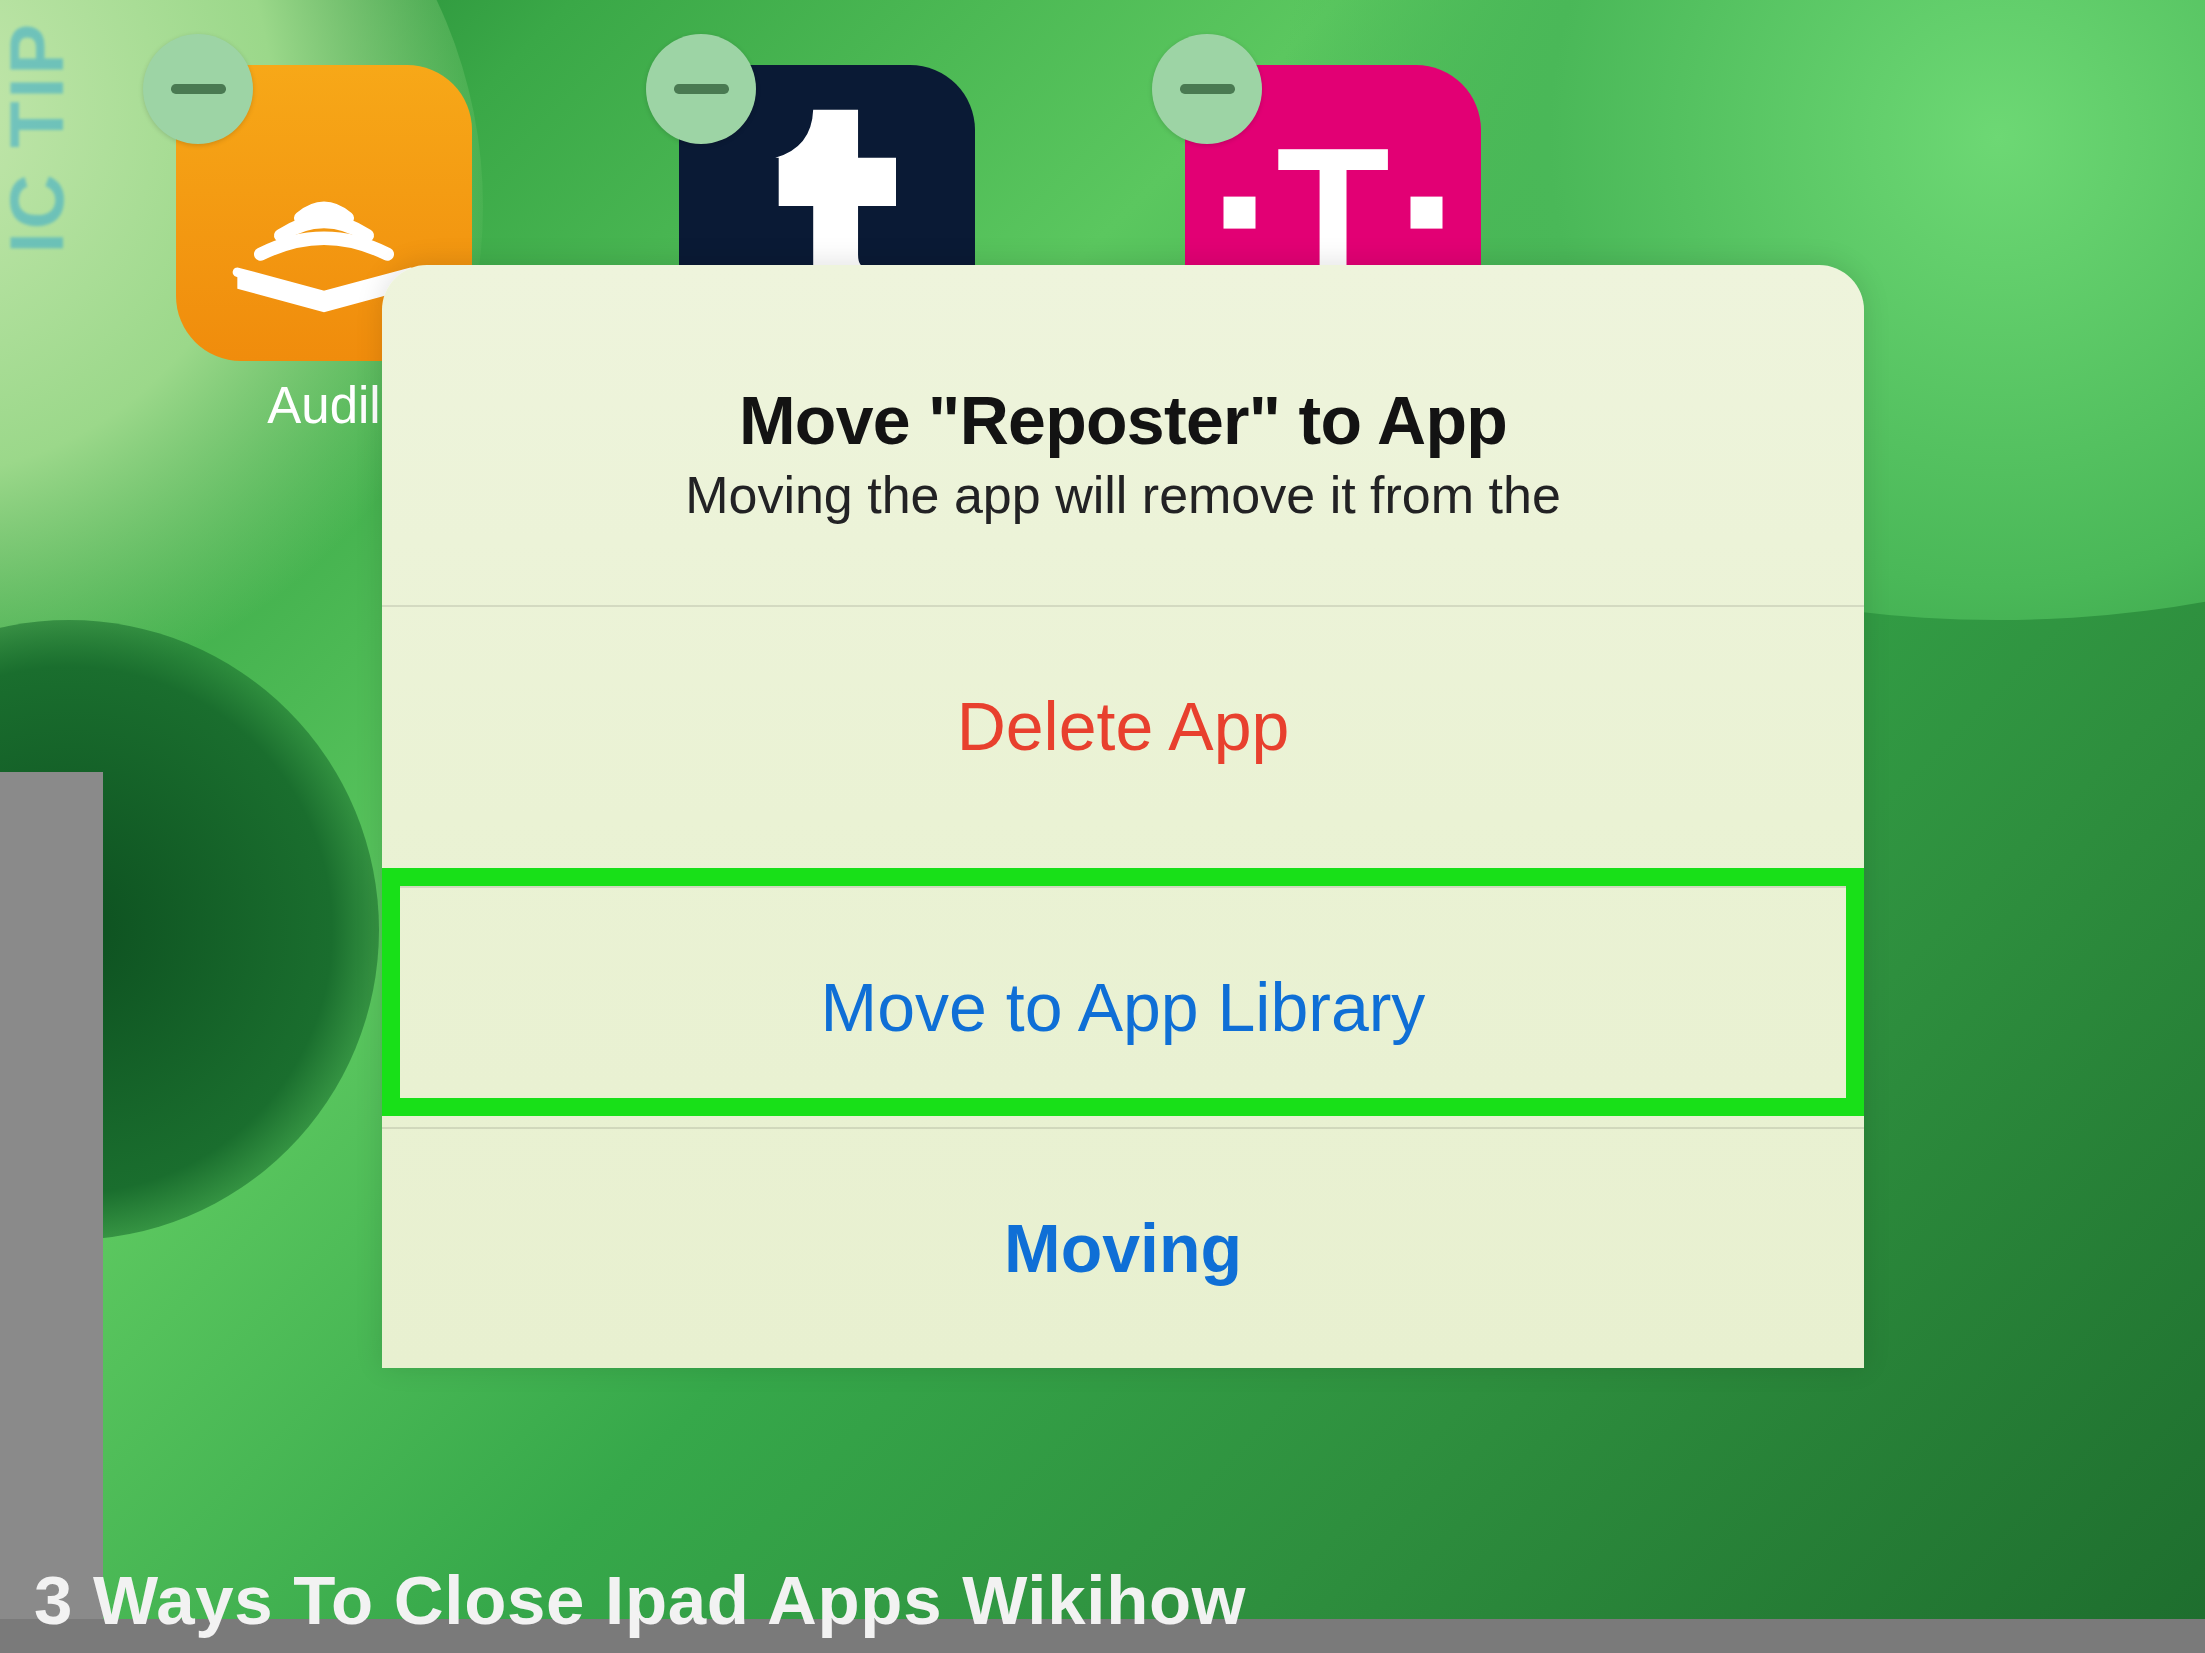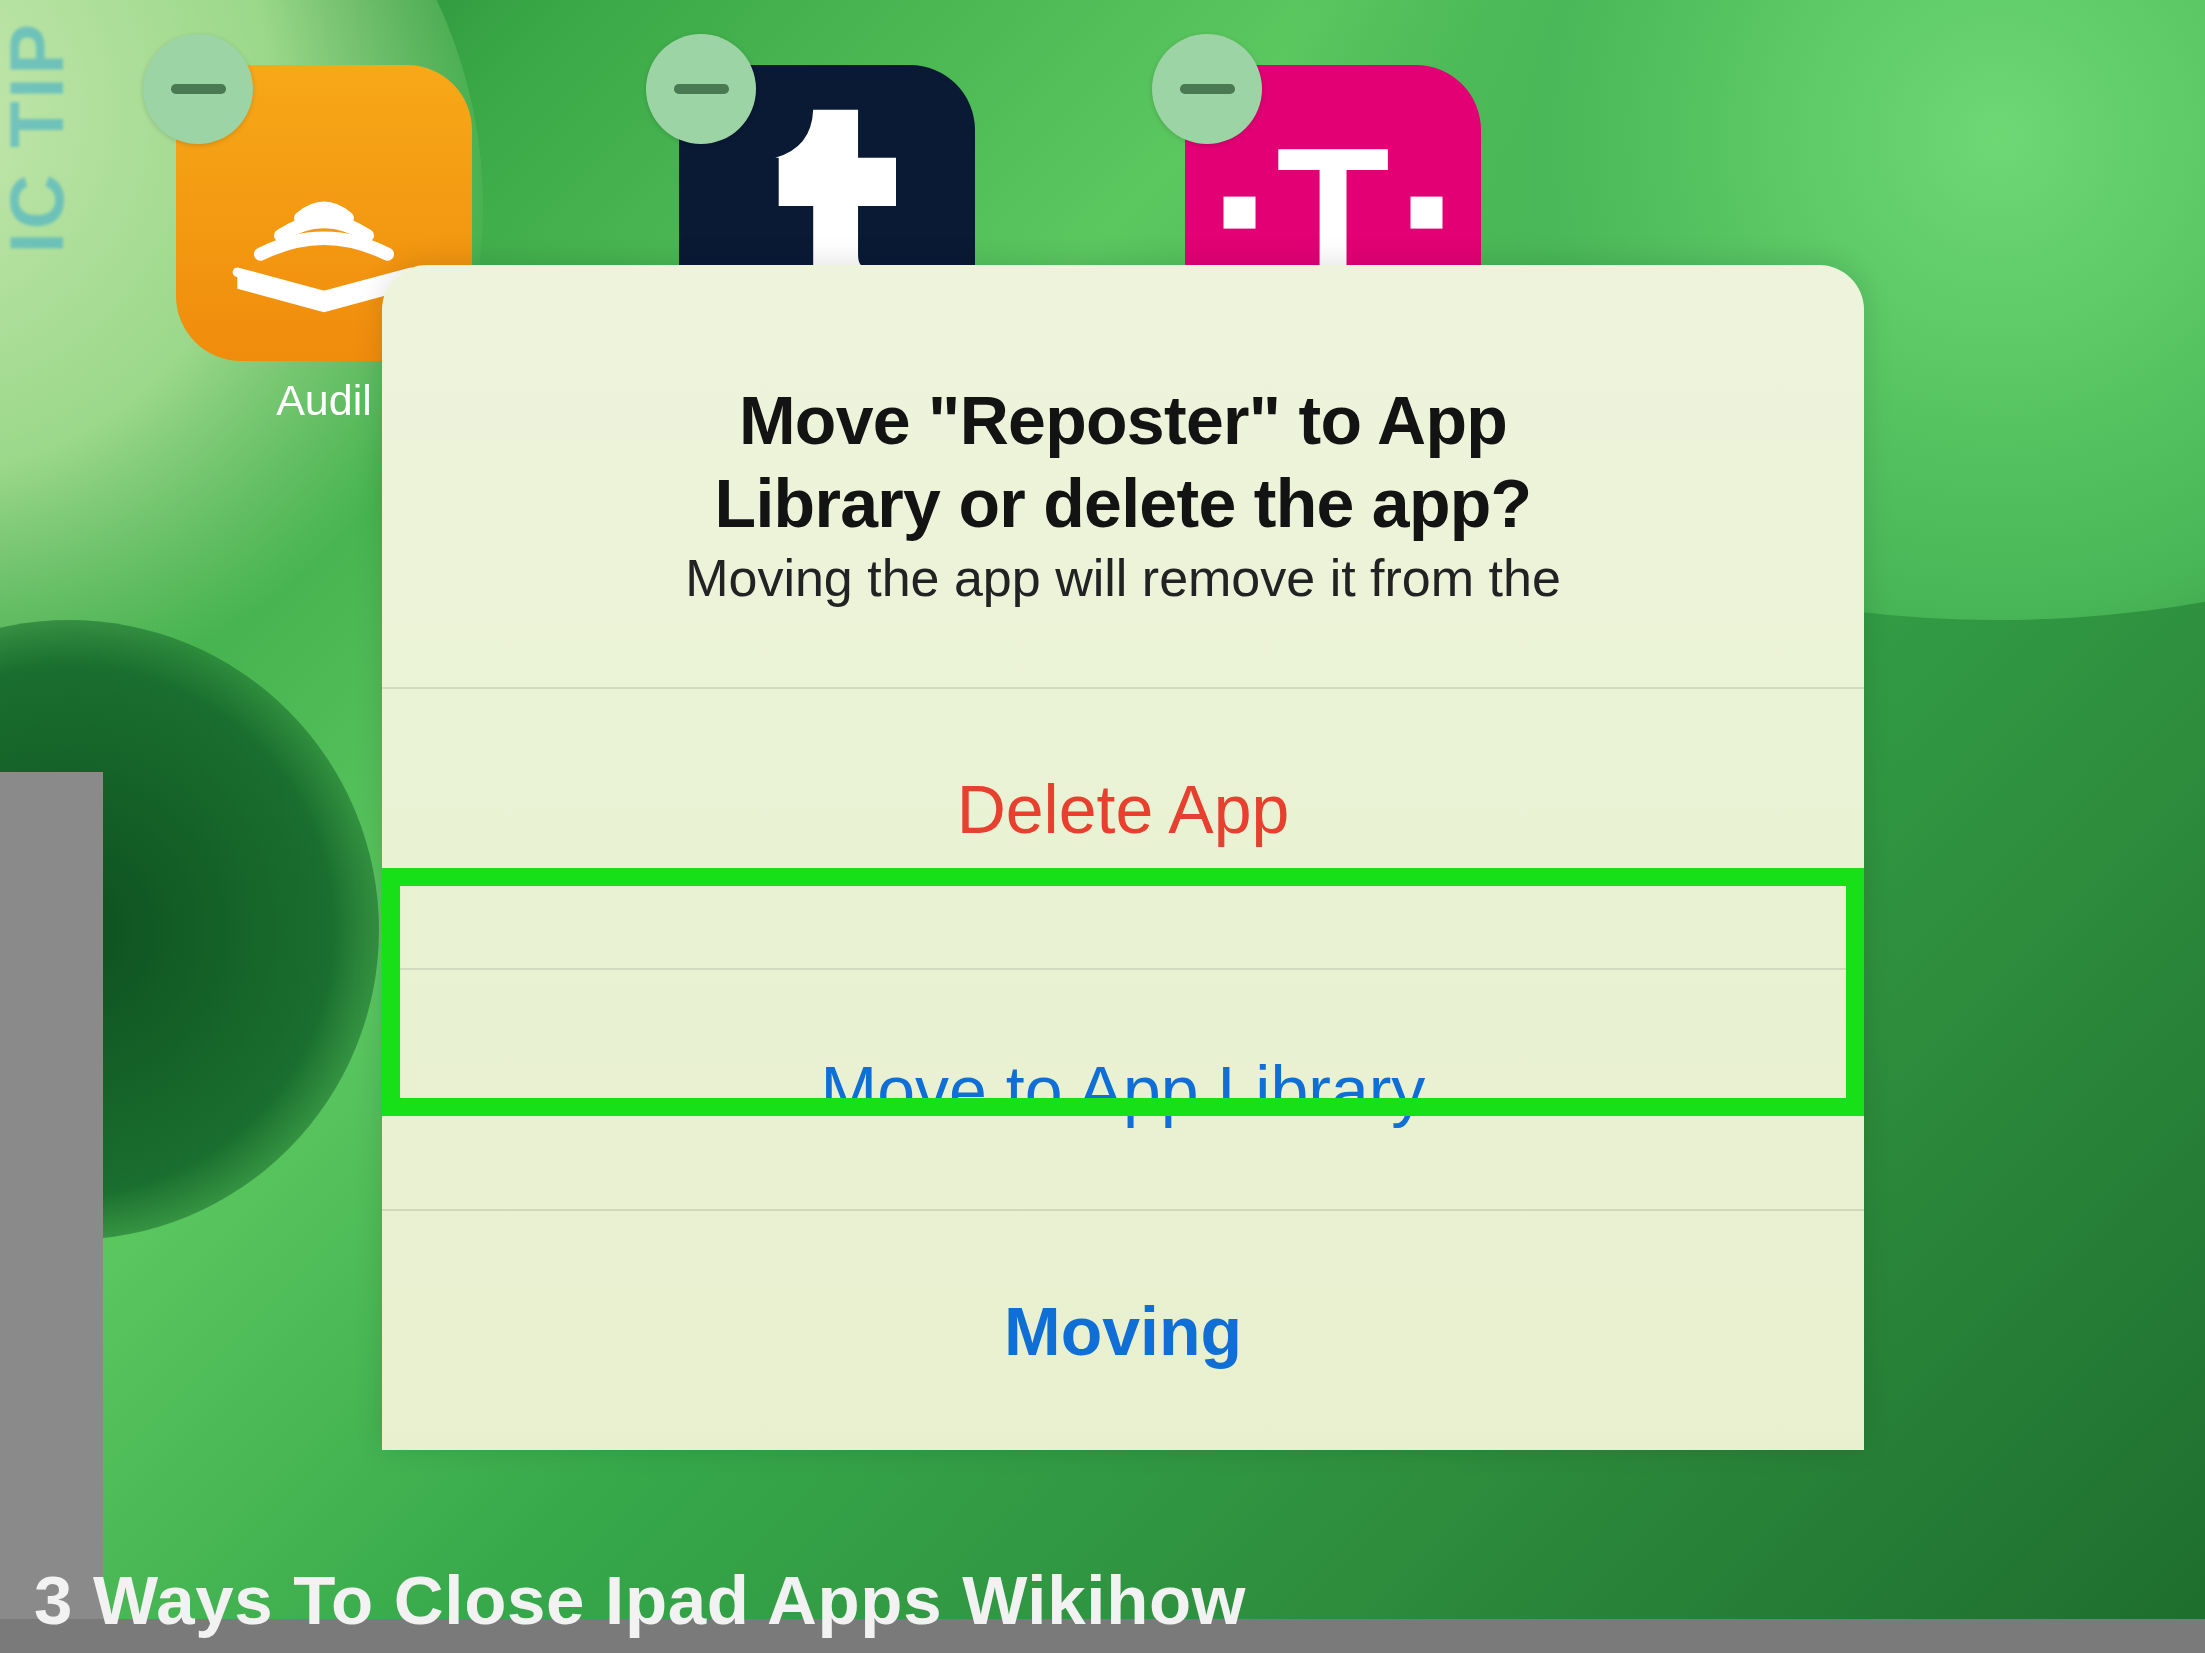--- a/index.html
+++ b/index.html
@@ -14,21 +14,21 @@
 .sidebar{position:absolute;left:0;top:772px;width:103px;height:882px;background:#8a8a8a;}
 .vtext{position:absolute;left:-6.9px;top:20.7px;font-size:76px;font-weight:700;color:#1a9dd9;letter-spacing:2.8px;writing-mode:vertical-rl;transform:rotate(180deg);opacity:0.45;filter:blur(1.4px);}
 
 .icon{position:absolute;width:296px;height:296px;border-radius:65px;}
 .badge{position:absolute;width:110px;height:110px;border-radius:50%;background:#9dd4a5;display:flex;align-items:center;justify-content:center;top:-31px;left:-33px;box-shadow:0 1.4px 5.5px rgba(0,0,0,0.15);}
 .badge::after{content:"";width:55px;height:9.6px;background:#4a7a52;border-radius:4.8px;}
 
 .icon-audible{left:176px;top:65px;background:linear-gradient(180deg,#f7a818 0%,#f08c0c 100%);}
 .aud-book{position:absolute;left:50%;top:58%;transform:translate(-50%,-50%);width:200px;height:83px;}
 .aud-book svg{width:100%;height:auto;display:block;}
-.icon-label{position:absolute;left:50%;top:105%;transform:translateX(-50%);font-size:43px;color:#ffffff;font-weight:400;white-space:nowrap;filter:blur(0.7px);}
+.icon-label{position:absolute;left:50%;top:105%;transform:translateX(-50%);font-size:51px;color:#ffffff;font-weight:400;white-space:nowrap;filter:blur(0.7px);}
 
 .icon-tumblr{left:679px;top:65px;background:#0a1a35;}
 .tumblr-t{position:absolute;left:50%;top:50%;transform:translate(-50%,-50%);}
 .tumblr-t svg{display:block;}
 
 .icon-tmobile{left:1185px;top:65px;background:#e20074;}
 .tm-t{position:absolute;left:50%;top:50%;transform:translate(-50%,-50%);color:#fff;font-size:186px;font-weight:700;font-family:Georgia,'Times New Roman',serif;display:flex;align-items:center;gap:20.7px;}
 .tm-sq{width:32px;height:32px;background:#fff;}
 
 .alert{position:absolute;left:382px;top:265px;width:1482px;border-radius:45px 45px 0 0;background:linear-gradient(180deg,#eef4dc 0%,#eaf2d4 50%,#e8f0d0 100%);box-shadow:0 -1.4px 27.6px rgba(0,0,0,0.12);overflow:hidden;}
@@ -84,21 +84,20 @@
         <div class="tm-sq"></div>
         <span style="line-height:0.8;">T</span>
         <div class="tm-sq"></div>
       </div>
     </div>
 
     <div class="alert">
       <div class="alert-head">
         <div class="alert-title">
           <span>Move "Reposter" to App</span><br>
-          <span>Library or delete the app?</span>
         </div>
         <div class="alert-sub">
           <span>Moving the app will remove it from the</span><br>
         </div>
       </div>
       <div class="alert-btn btn-delete">Delete App</div>
       <div class="alert-btn btn-move">Move to App Library</div>
       <div class="alert-btn btn-cancel">Moving</div>
     </div>
 

